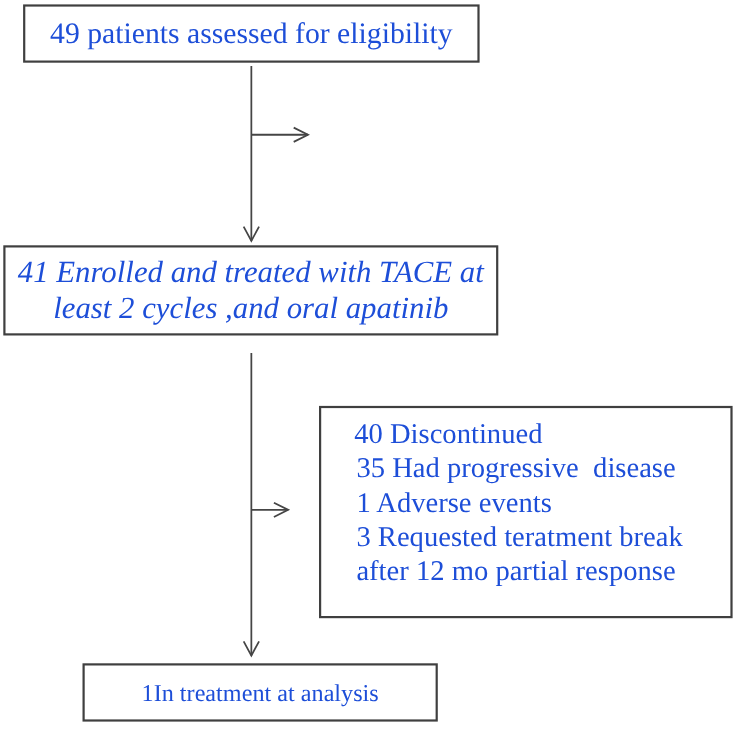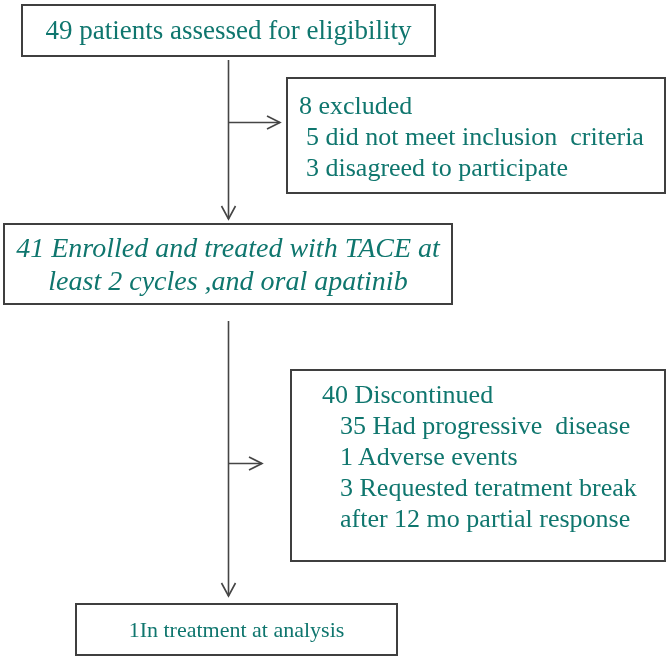--- a/index.html
+++ b/index.html
@@ -6,21 +6,21 @@
     margin: 0;
     padding: 0;
     background: #ffffff;
   }
   .stage {
     position: relative;
     width: 669px;
     height: 663px;
     background: #ffffff;
     font-family: "Liberation Serif", "DejaVu Serif", serif;
-    color: #0f766e;
+    color: #1d4ed8;
     overflow: hidden;
   }
   .box {
     position: absolute;
     border: 2px solid #3f3f3f;
     background: #ffffff;
     box-sizing: border-box;
   }
   .box .line {
     display: block;
@@ -53,21 +53,21 @@
     font-style: italic;
   }
   .box-enrolled .line { line-height: 33px; white-space: pre; }
   
   .box-discontinued {
     left: 290px; top: 369px; width: 376px; height: 193px;
     font-size: 26px;
     padding: 8px 4px 0 30px;
   }
   .box-discontinued .line { line-height: 31px; }
-  .box-discontinued .sub { margin-left: 18px; }
+  .box-discontinued .sub { margin-left: 2px; }
   
   .box-analysis {
     left: 75px; top: 603px; width: 323px; height: 53px;
     font-size: 22px;
   }
   .arrow-layer {
     position: absolute;
     left: 0; top: 0;
     width: 669px; height: 663px;
     pointer-events: none;
@@ -90,25 +90,20 @@
     <polyline points="221.5,583 228.5,596 235.5,583" stroke-width="1.6" stroke="#454545"></polyline>
 
     <path d="M228.5 463.5 H262" stroke-width="1.6" stroke="#454545"></path>
     <polyline points="249,457 262,463.5 249,470" stroke-width="1.6" stroke="#454545"></polyline>
   </svg>
 
   <div class="box box-assessed centered">
     <span class="line">49 patients assessed for eligibility</span>
   </div>
 
-  <div class="box box-excluded">
-    <span class="line">8 excluded</span>
-    <span class="line sub">5 did not meet inclusion  criteria</span>
-    <span class="line sub">3 disagreed to participate</span>
-  </div>
 
   <div class="box box-enrolled centered">
     <span class="line">41 Enrolled and treated with TACE at</span>
     <span class="line">least 2 cycles ,and oral apatinib</span>
   </div>
 
   <div class="box box-discontinued">
     <span class="line">40 Discontinued</span>
     <span class="line sub">35 Had progressive  disease</span>
     <span class="line sub">1 Adverse events</span>

